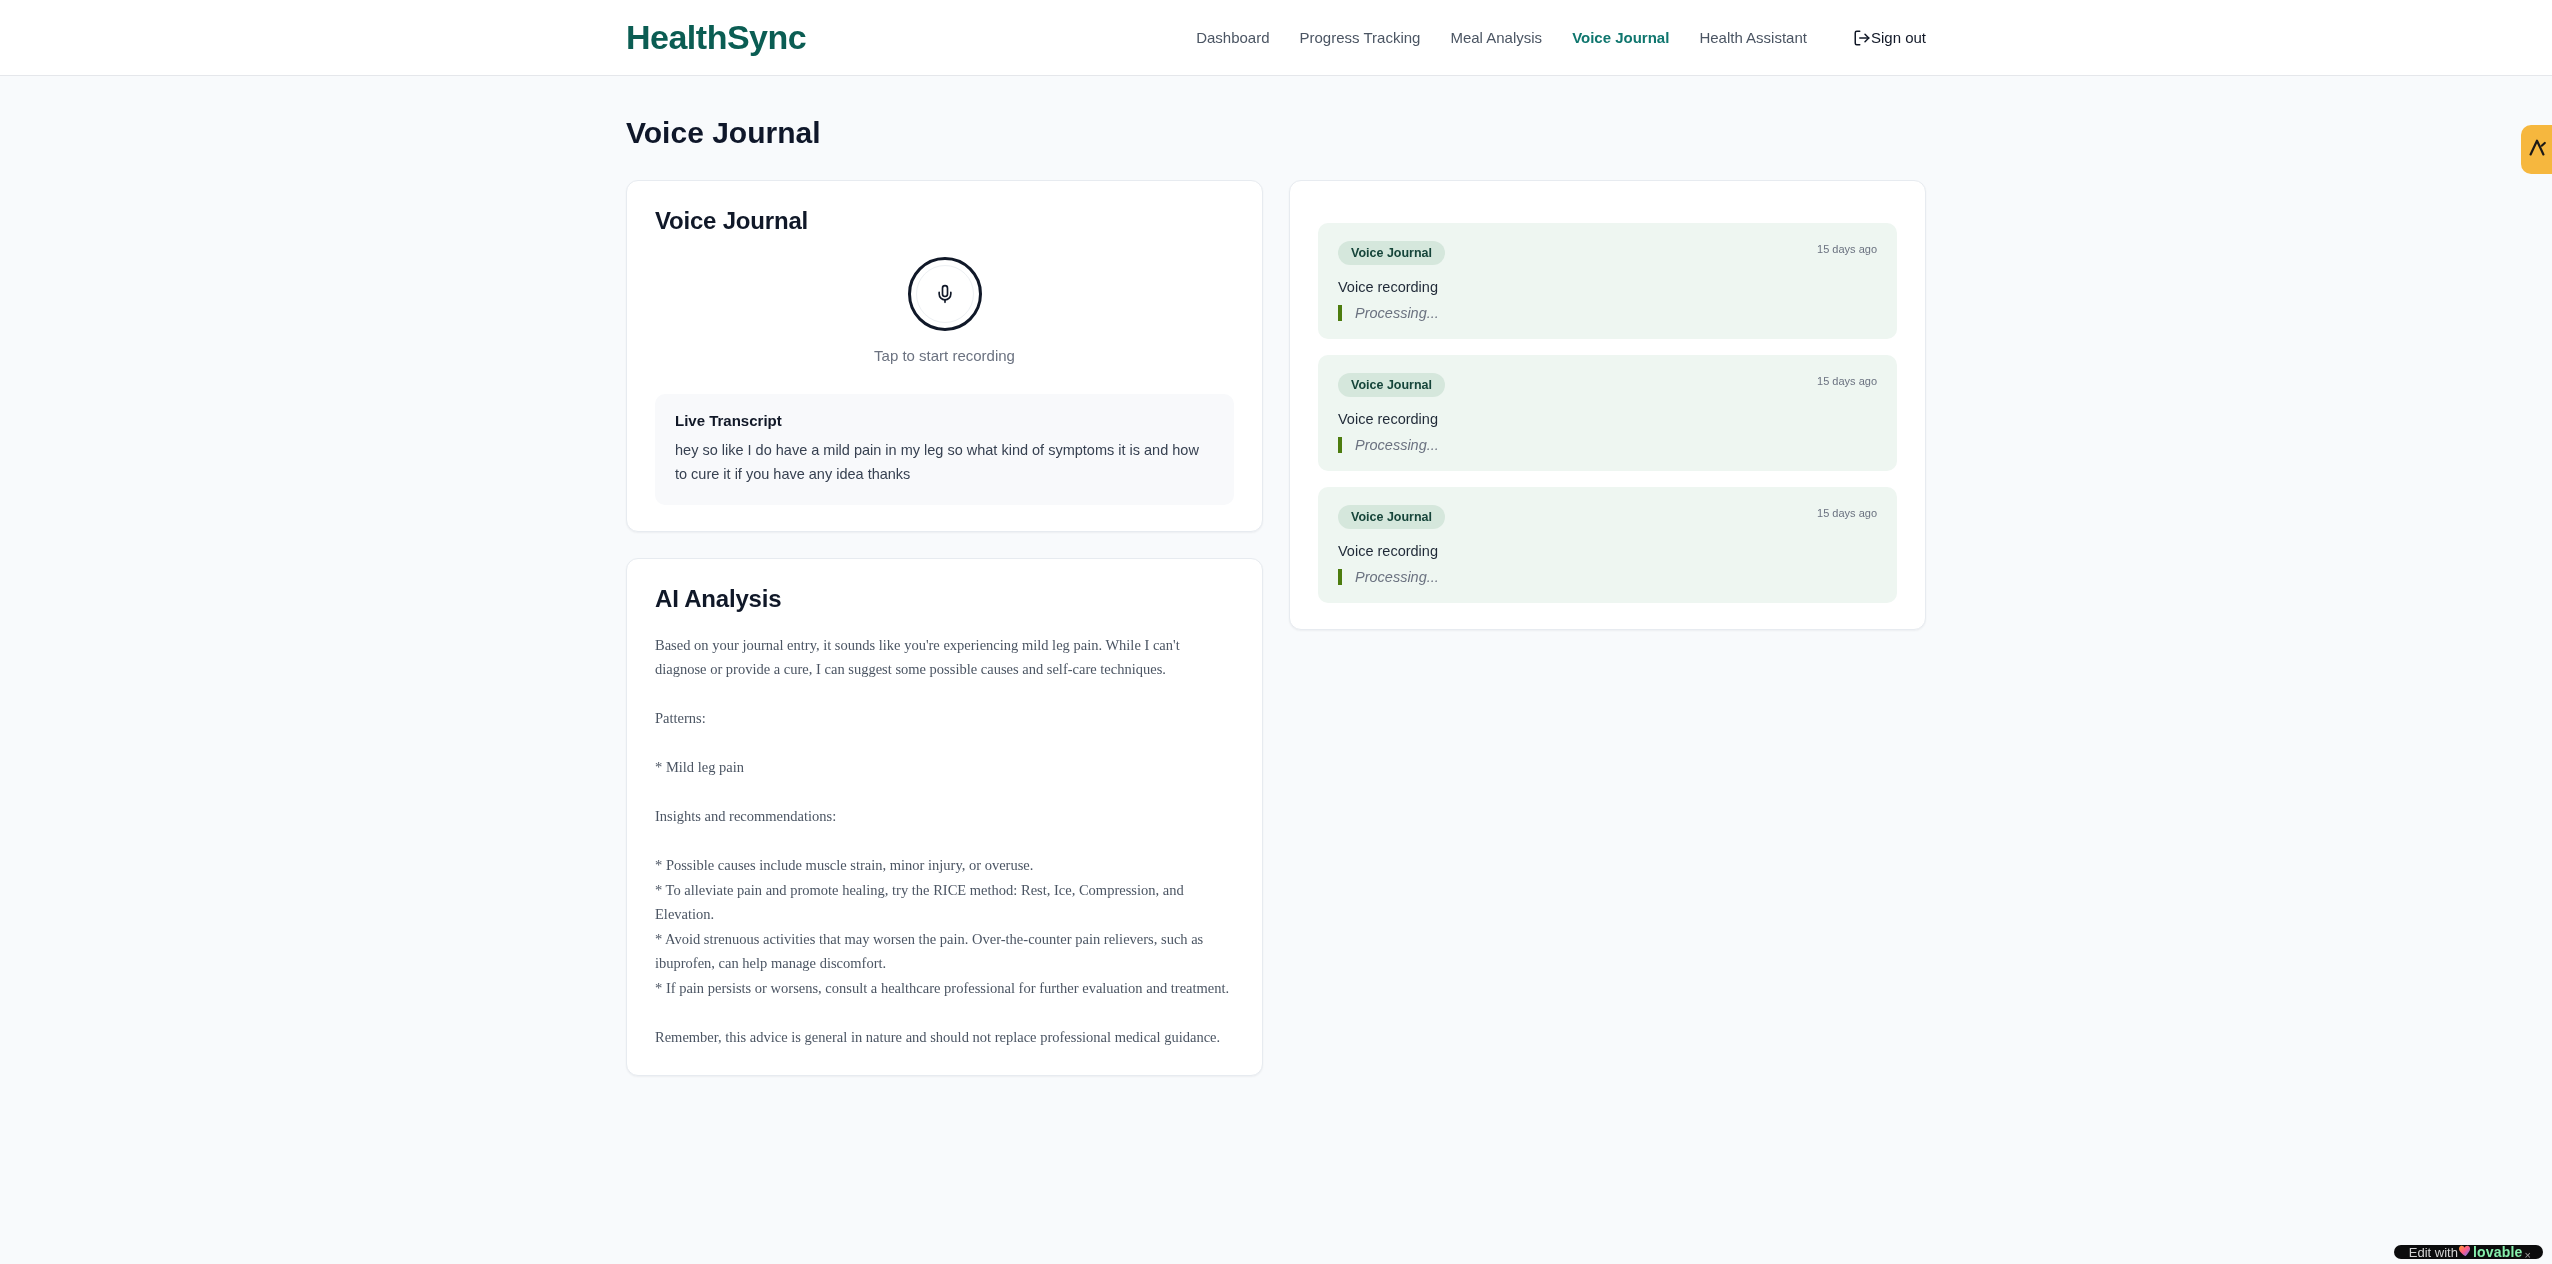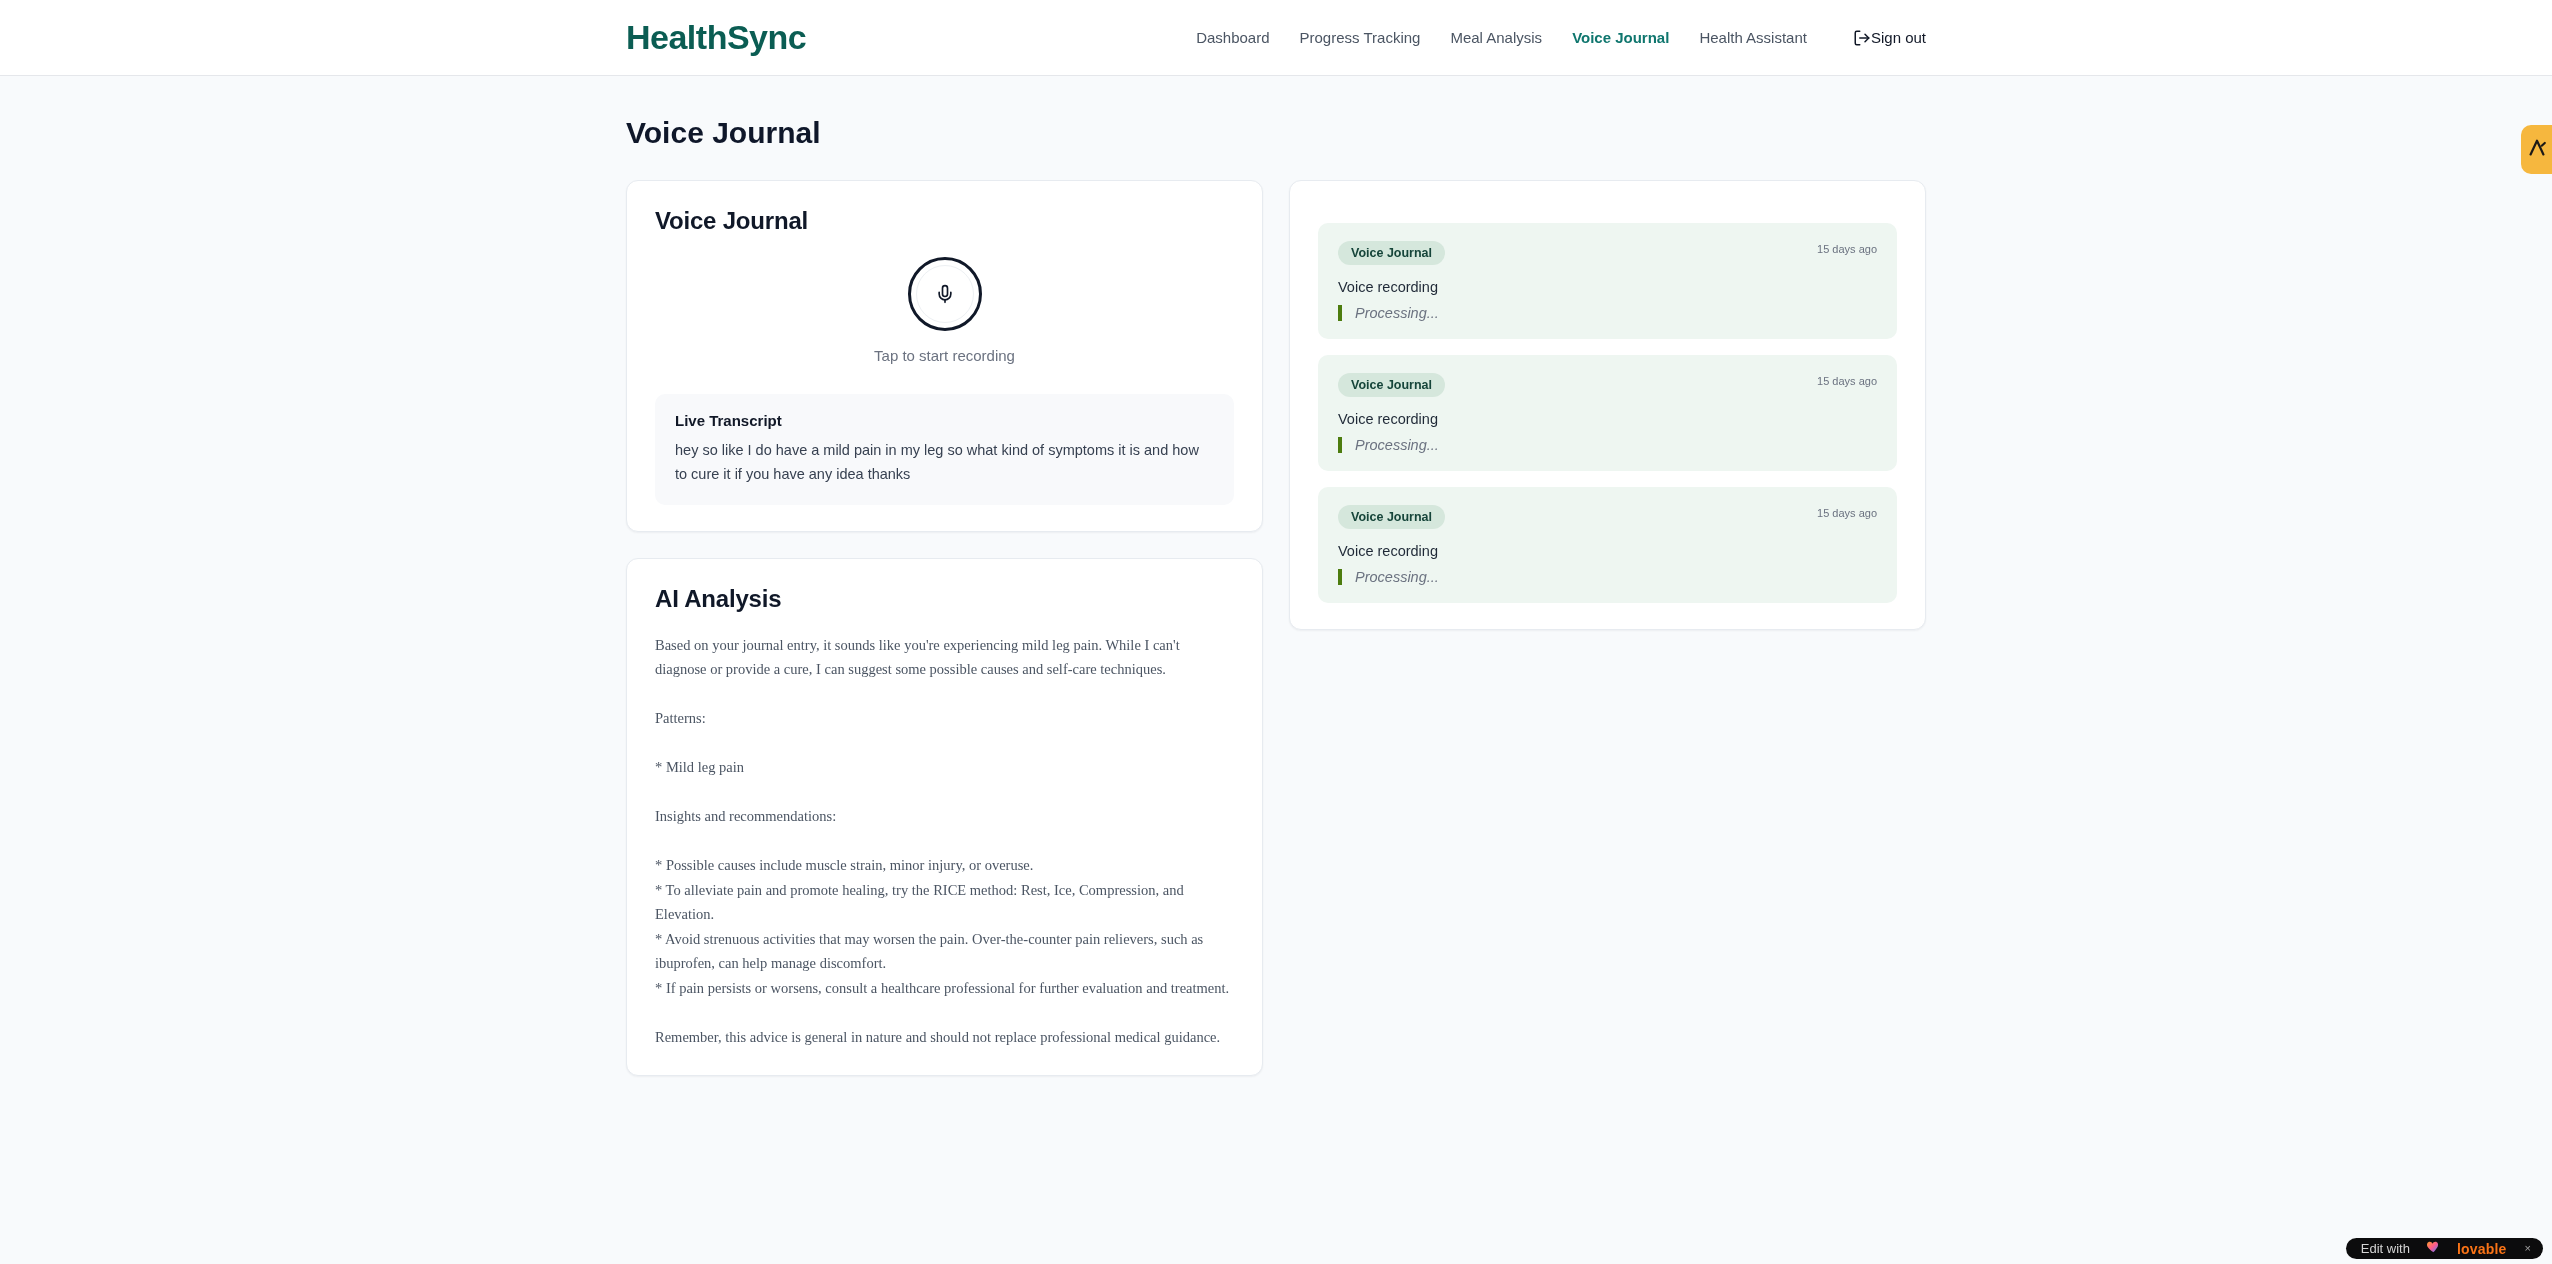--- a/index.html
+++ b/index.html
@@ -67,26 +67,26 @@
   
   .edge-btn {
     position:absolute; right:0; top:125px; width:31px; height:49px;
     background:#f6b73e; border-radius:10px 0 0 10px;
     display:flex; align-items:center; justify-content:flex-start;
     padding-left:5px; cursor:pointer; border:none;
   }
 
   
   .lovable {
-    position:absolute; right:9px; bottom:5px; height:21px;
+    position:absolute; right:9px; bottom:5px; height:14px;
     background:#0c0c0d; border-radius:15px;
-    display:flex; align-items:center; gap:16px; padding:0 12px 0 15px; cursor:pointer;
+    display:flex; align-items:center; gap:0; padding:0 12px 0 15px; cursor:pointer;
   }
   .lb-prefix { color:#d4d4d4; font-size:13px; }
-  .lb-brand { color:#f97316; font-weight:700; font-size:14px; letter-spacing:.2px; }
+  .lb-brand { color:#86efac; font-weight:700; font-size:14px; letter-spacing:.2px; }
   .lb-close { color:#a3a3a3; font-size:11px; align-self:flex-start; margin:4px 0 0 2px; cursor:pointer; }
 </style>
 </head>
 <body>
 
 <header>
   <div class="container">
     <div class="logo">HealthSync</div>
     <nav>
       <span class="nav-item">Dashboard</span>

